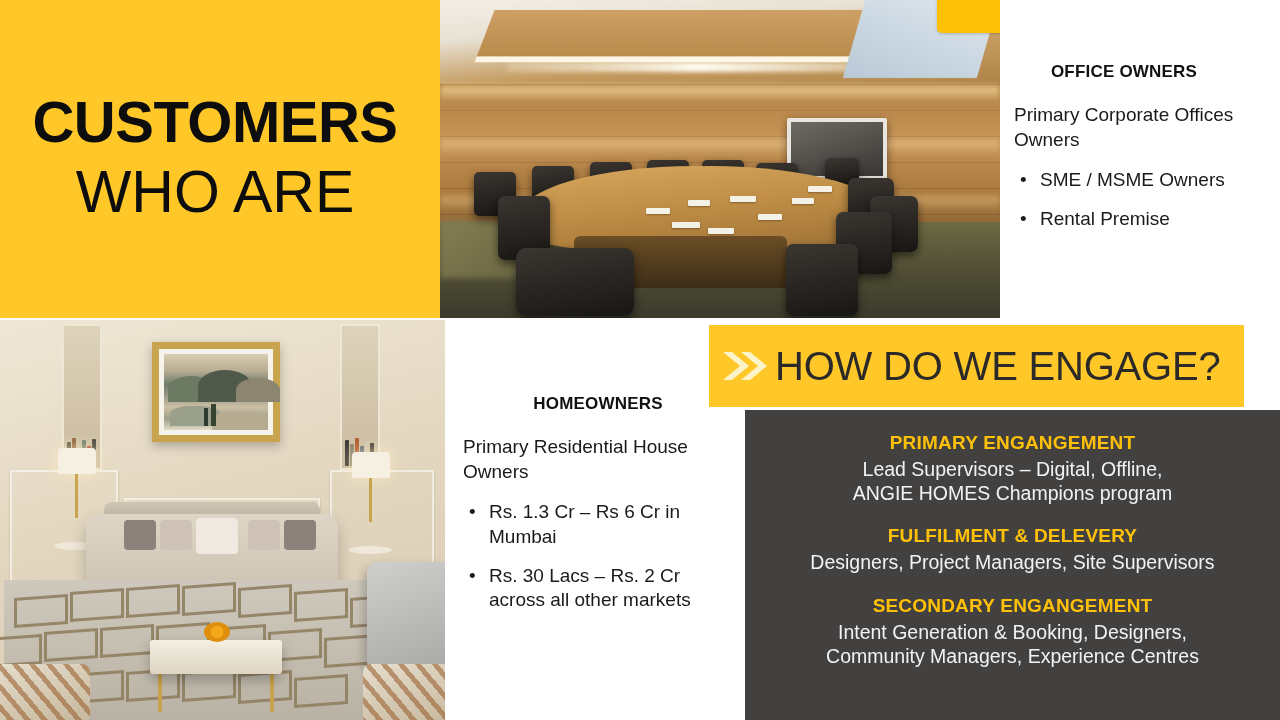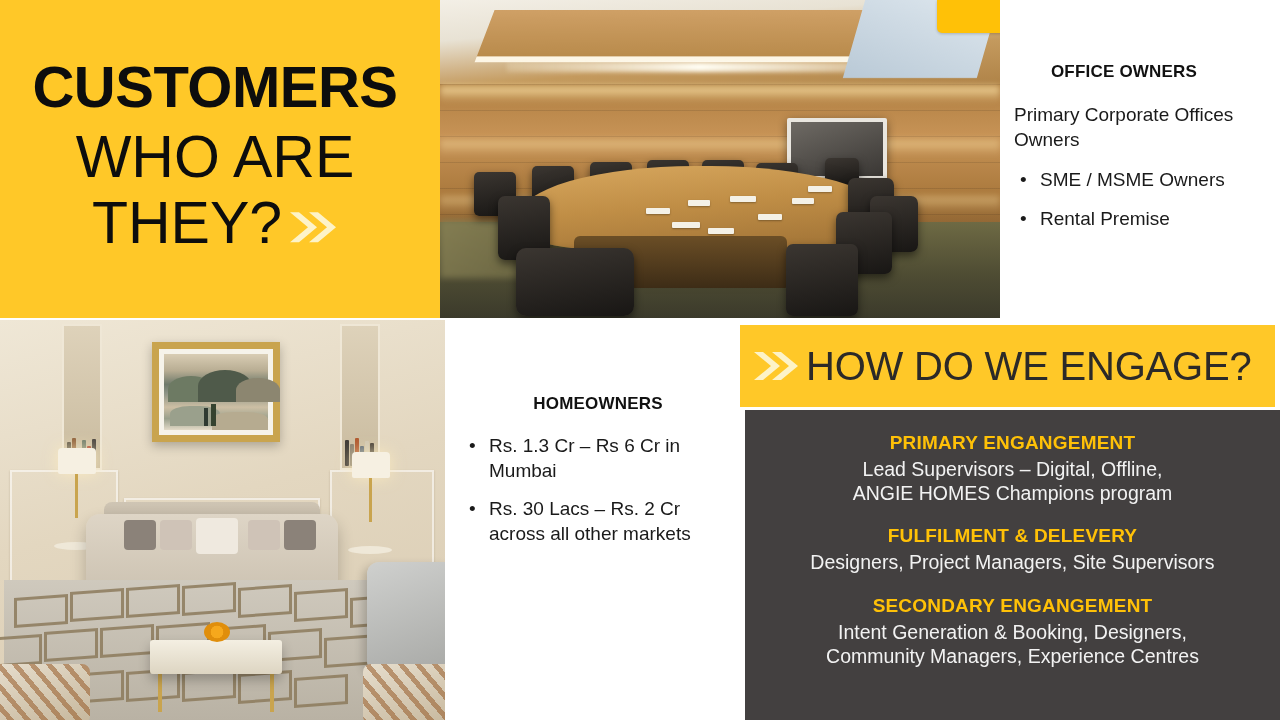--- a/index.html
+++ b/index.html
@@ -212,21 +212,21 @@
     background:#fff; padding:74px 12px 0 18px;
   }
   .home-title{
     text-align:center; font-size:17px; font-weight:bold; color:#111;
     margin-bottom:20px; letter-spacing:.2px;
   }
   .home-lead{ font-size:19px; color:#1a1a1a; line-height:1.32; margin-bottom:16px; }
 
   
   .engage-head{
-    position:absolute; left:740px; top:325px; width:535px; height:82px;
+    position:absolute; left:709px; top:325px; width:535px; height:82px;
     background:#FFC828; display:flex; align-items:center; padding-left:12px;
   }
   .engage-head h2{
     font-size:40px; font-weight:normal; color:#2c2a28; letter-spacing:-0.2px;
     white-space:nowrap;
   }
   .chev-dark{ margin-right:6px; display:inline-flex; }
   .engage-body{
     position:absolute; left:745px; top:410px; width:535px; height:310px;
     background:#434040; color:#fff; text-align:center;
@@ -242,28 +242,20 @@
 </head>
 <body>
 
 <div class="slide">
 
   <div class="title-panel">
     <div class="title-inner">
       <div class="title-main">CUSTOMERS</div>
       <div class="title-sub">
         <span>WHO ARE</span>
-        <span class="row2">
-          <span>THEY?</span><span class="chev-yellow">
-            <svg width="52" height="40" viewBox="0 0 52 40" aria-hidden="true">
-              <path d="M4 5 L22 20 L4 35 L13 35 L31 20 L13 5 Z" fill="#FDF3C8"></path>
-              <path d="M23 5 L41 20 L23 35 L32 35 L50 20 L32 5 Z" fill="#FDF3C8"></path>
-            </svg>
-          </span>
-        </span>
       </div>
     </div>
   </div>
 
   <div class="boardroom">
     <div class="br-ceiling"></div>
     <div class="br-ceil-inner"></div>
     <div class="br-ceil-glow"></div>
     <div class="br-skylight"></div>
     <div class="br-wall"></div>
@@ -401,20 +393,21 @@
     <div class="lr-coffee"></div>
     <div class="lr-flower"></div>
 
     <div class="lr-armchair"></div>
     <div class="lr-fore-pillow" style="left:-6px;"></div>
     <div class="lr-fore-pillow" style="right:-14px;"></div>
   </div>
 
   <div class="home-panel">
     <div class="home-title">HOMEOWNERS</div>
+    <div class="home-lead">Primary Residential House Owners</div>
     <div class="bullet-row">
       <span class="bullet-dot">•</span>
       <span>Rs. 1.3 Cr – Rs 6 Cr in Mumbai</span>
     </div>
     <div class="bullet-row">
       <span class="bullet-dot">•</span>
       <span>Rs. 30 Lacs – Rs. 2 Cr across all other markets</span>
     </div>
   </div>
 

